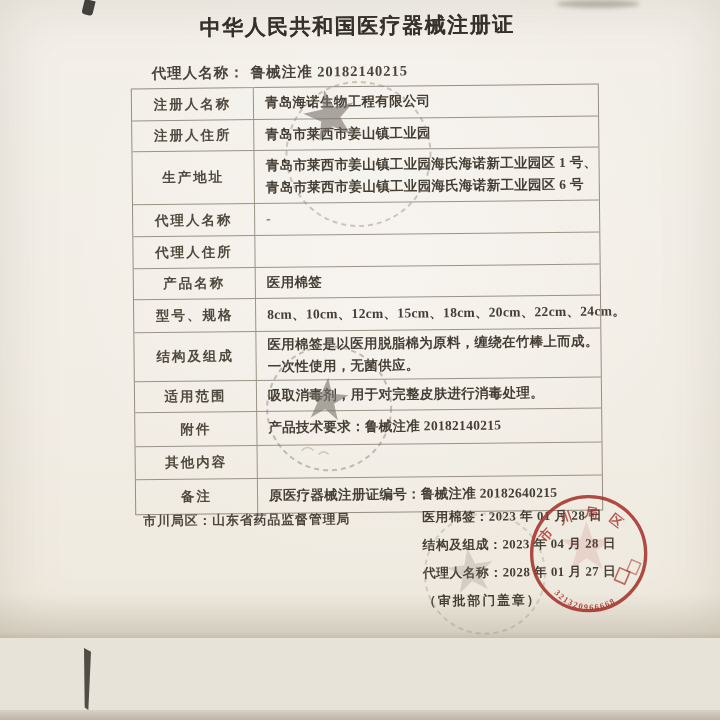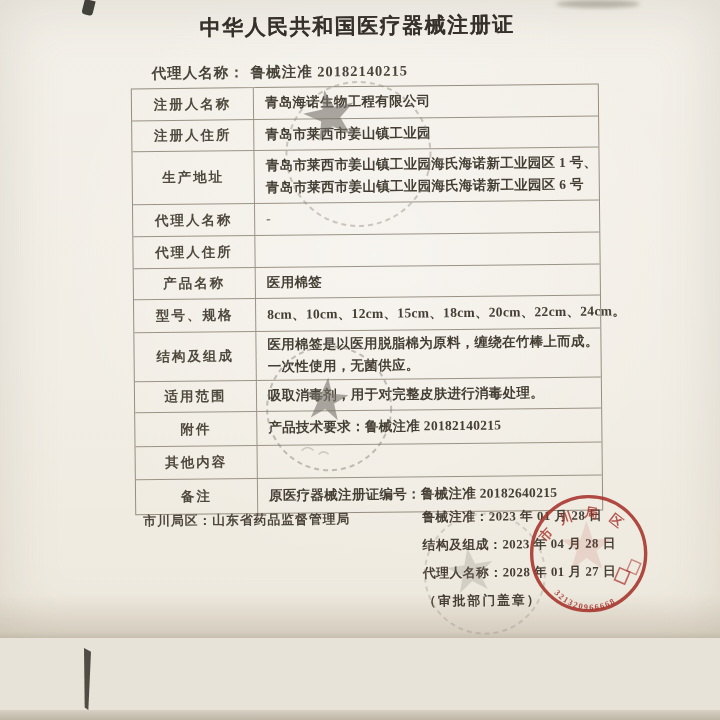--- a/index.html
+++ b/index.html
@@ -174,21 +174,21 @@
           </div>
       </div>
     </div>
 
     <div class="approval">
       <span>市川局区：</span><span>山东省药品监督管理局</span>
     </div>
 
     <div class="dates">
       <div class="dline">
-        <span>鲁械注准：</span><span>2023 年 01 月 28 日</span>
+        <span>医用棉签：</span><span>2023 年 01 月 28 日</span>
       </div>
       <div class="dline">
         <span>结构及组成：</span><span>2023 年 04 月 28 日</span>
       </div>
       <div class="dline">
         <span>代理人名称：</span><span>2028 年 01 月 27 日</span>
       </div>
       <div class="dline seal-note">（审批部门盖章）</div>
     </div>
 

